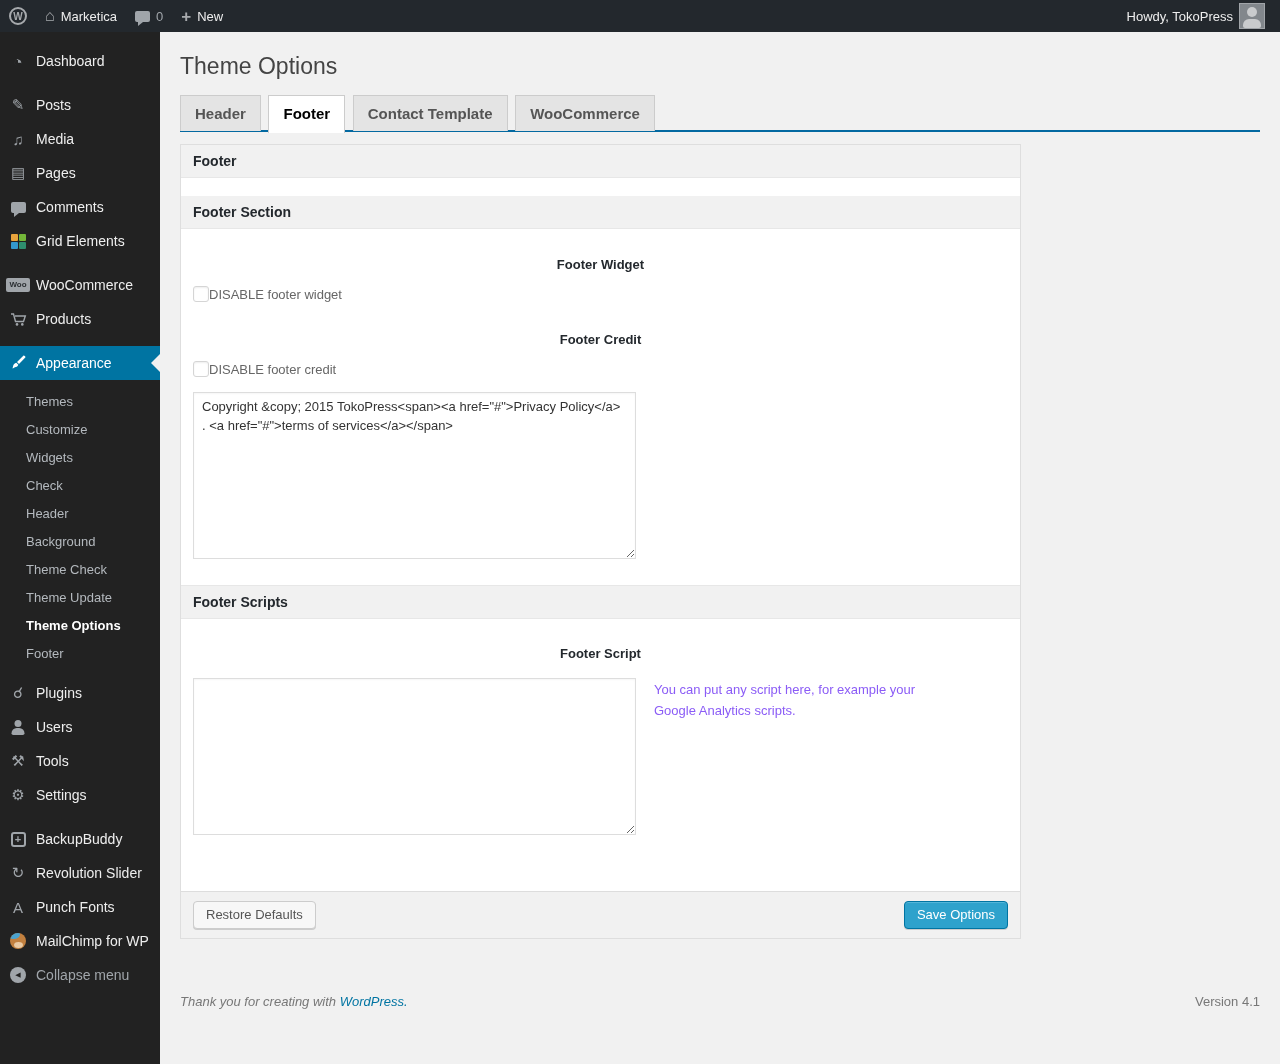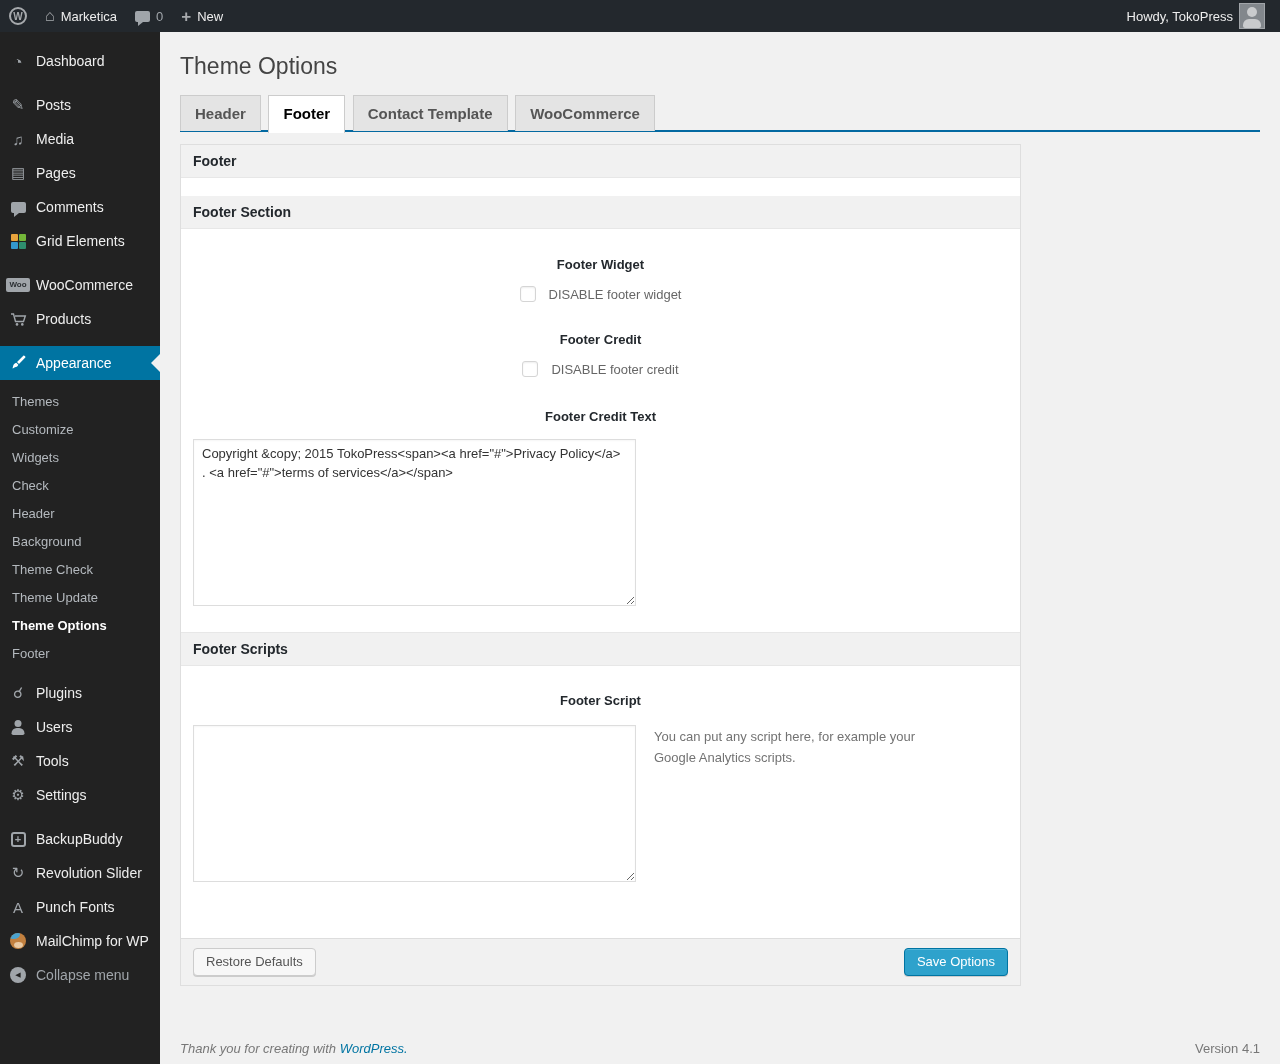--- a/index.html
+++ b/index.html
@@ -50,21 +50,21 @@
   #menu { list-style: none; padding-top: 12px; }
   .mi { display: flex; align-items: center; height: 34px; color: #eee; font-size: 14px; cursor: pointer; position: relative; }
   .mi .ic { width: 36px; display: flex; justify-content: center; align-items: center; color: #a0a5aa; font-size: 15px; flex: none; }
   .mi .lbl { line-height: 1.2; }
   .sep { height: 10px; }
   .mi.active { background: #0074a2; color: #fff; }
   .mi.active .ic { color: #fff; }
   .notch { position: absolute; right: 0; top: 50%; transform: translateY(-50%);
     width: 0; height: 0; border-top: 9px solid transparent; border-bottom: 9px solid transparent;
     border-right: 9px solid #f1f1f1; }
-  .submenu { list-style: none; padding: 8px 0; }
+  .submenu { list-style: none; padding: 8px 14px; }
   .submenu li { padding: 7px 12px; font-size: 13px; color: #b4b9be; line-height: 14px; cursor: pointer; }
   .submenu li.current { color: #fff; font-weight: bold; }
   .grid4 { display: grid; grid-template-columns: 7px 7px; grid-template-rows: 7px 7px; gap: 1px; }
   .grid4 b { display: block; border-radius: 1px; }
   .g1 { background: #e8a33d; } .g2 { background: #74b739; } .g3 { background: #3498cb; } .g4 { background: #2f8f6f; }
   .woobadge { background: #a0a5aa; color: #2b2f33; font-size: 8px; font-weight: bold; padding: 3px 3px; border-radius: 2px; line-height: 1; }
   .bbx { width: 15px; height: 15px; border: 2px solid #a0a5aa; border-radius: 3px;
     display: flex; align-items: center; justify-content: center; color: #a0a5aa; font-size: 11px; font-weight: bold; line-height: 1; }
   .monkey { width: 16px; height: 16px; border-radius: 50%; background: #c2803f; position: relative; overflow: hidden; }
   .monkey::before { content: ""; position: absolute; top: -3px; left: -3px; width: 13px; height: 9px; background: #4aa3d0; border-radius: 50%; }
@@ -81,31 +81,31 @@
   .nav-tab.active { background: #fff; color: #000; padding-bottom: 9px; margin-bottom: -3px; }
   .panel { margin-top: 12px; width: 841px; background: #fff; border: 1px solid #dedede; }
   .bar { background: #f1f1f1; padding: 8px 12px; font-weight: bold; font-size: 14px; color: #23282d; line-height: 16px; border-bottom: 1px solid #e7e7e7; }
   .bar-top { border-top: 1px solid #e7e7e7; }
   .spacer { height: 18px; background: #fff; }
   .fields { padding: 0 12px; }
   .field-label { font-weight: bold; font-size: 13px; color: #23282d; margin-top: 28px; text-align: center; }
   .field-label.mt30 { margin-top: 30px; }
   .field-label.mt32 { margin-top: 32px; }
   .field-label.mt27 { margin-top: 27px; }
-  .check-row { display: flex; align-items: center; gap: 13px; margin-top: 14px; color: #666; cursor: pointer; justify-content: center; }
+  .check-row { display: flex; align-items: center; margin-top: 14px; color: #666; cursor: pointer; }
   input[type=checkbox] { appearance: none; -webkit-appearance: none; width: 16px; height: 16px;
     border: 1px solid #d5d5d5; border-radius: 3px; background: #fff; margin: 0; cursor: pointer;
     box-shadow: inset 0 1px 2px rgba(0,0,0,.07); }
   textarea.ta { display: block; width: 443px; height: 167px; margin-top: 15px; border: 1px solid #ddd;
     padding: 4px 8px; font-family: "Liberation Sans", sans-serif; font-size: 13px; line-height: 19px;
     color: #333; resize: both; box-shadow: inset 0 1px 2px rgba(0,0,0,.04); outline: none; }
   .ta-gap { margin-bottom: 26px; }
   .script-row { display: flex; margin-top: 17px; }
   .script-row textarea.ta { margin-top: 0; height: 157px; }
-  .help { margin-left: 18px; padding-top: 2px; color: #737373; width: 305px; line-height: 1.6; font-size: 13px; }
+  .help { margin-left: 18px; padding-top: 2px; color: #8b5cf6; width: 305px; line-height: 1.6; font-size: 13px; }
   .fields-last { padding-bottom: 56px; }
   .actions { background: #f1f1f1; border-top: 1px solid #ddd; padding: 9px 12px; display: flex; justify-content: space-between; align-items: center; }
   .btn { font-family: "Liberation Sans", sans-serif; font-size: 13px; padding: 5px 12px; border-radius: 4px; cursor: pointer; line-height: 16px; }
   .btn-secondary { background: #f7f7f7; border: 1px solid #ccc; color: #555; box-shadow: 0 1px 0 #ccc; }
   .btn-primary { background: #2ea2cc; border: 1px solid #0074a2; color: #fff;
     box-shadow: inset 0 1px 0 rgba(120,200,230,.5), 0 1px 0 rgba(0,0,0,.15); }
   .page-footer { display: flex; justify-content: space-between; align-items: baseline; margin-top: 55px; padding-bottom: 14px; }
   .thanks { font-style: italic; color: #777; }
   .thanks a { color: #0074a2; text-decoration: none; cursor: pointer; }
   .version { color: #777; }
@@ -283,21 +283,20 @@
         <input type="checkbox" style="">
         <span>DISABLE footer widget</span>
       </label>
 
       <div class="field-label mt30">Footer Credit</div>
       <label class="check-row">
         <input type="checkbox" style="">
         <span>DISABLE footer credit</span>
       </label>
 
-      <div class="field-label mt32">Footer Credit Text</div>
       <textarea class="ta ta-gap" spellcheck="false" style="">Copyright &amp;copy; 2015 TokoPress&lt;span&gt;&lt;a href="#"&gt;Privacy Policy&lt;/a&gt; . &lt;a href="#"&gt;terms of services&lt;/a&gt;&lt;/span&gt;</textarea>
     </div>
 
     <div class="bar bar-top">Footer Scripts</div>
 
     <div class="fields fields-last">
       <div class="field-label mt27">Footer Script</div>
       <div class="script-row">
         <textarea class="ta" spellcheck="false" style=""></textarea>
         <div class="help">You can put any script here, for example your Google Analytics scripts.</div>

